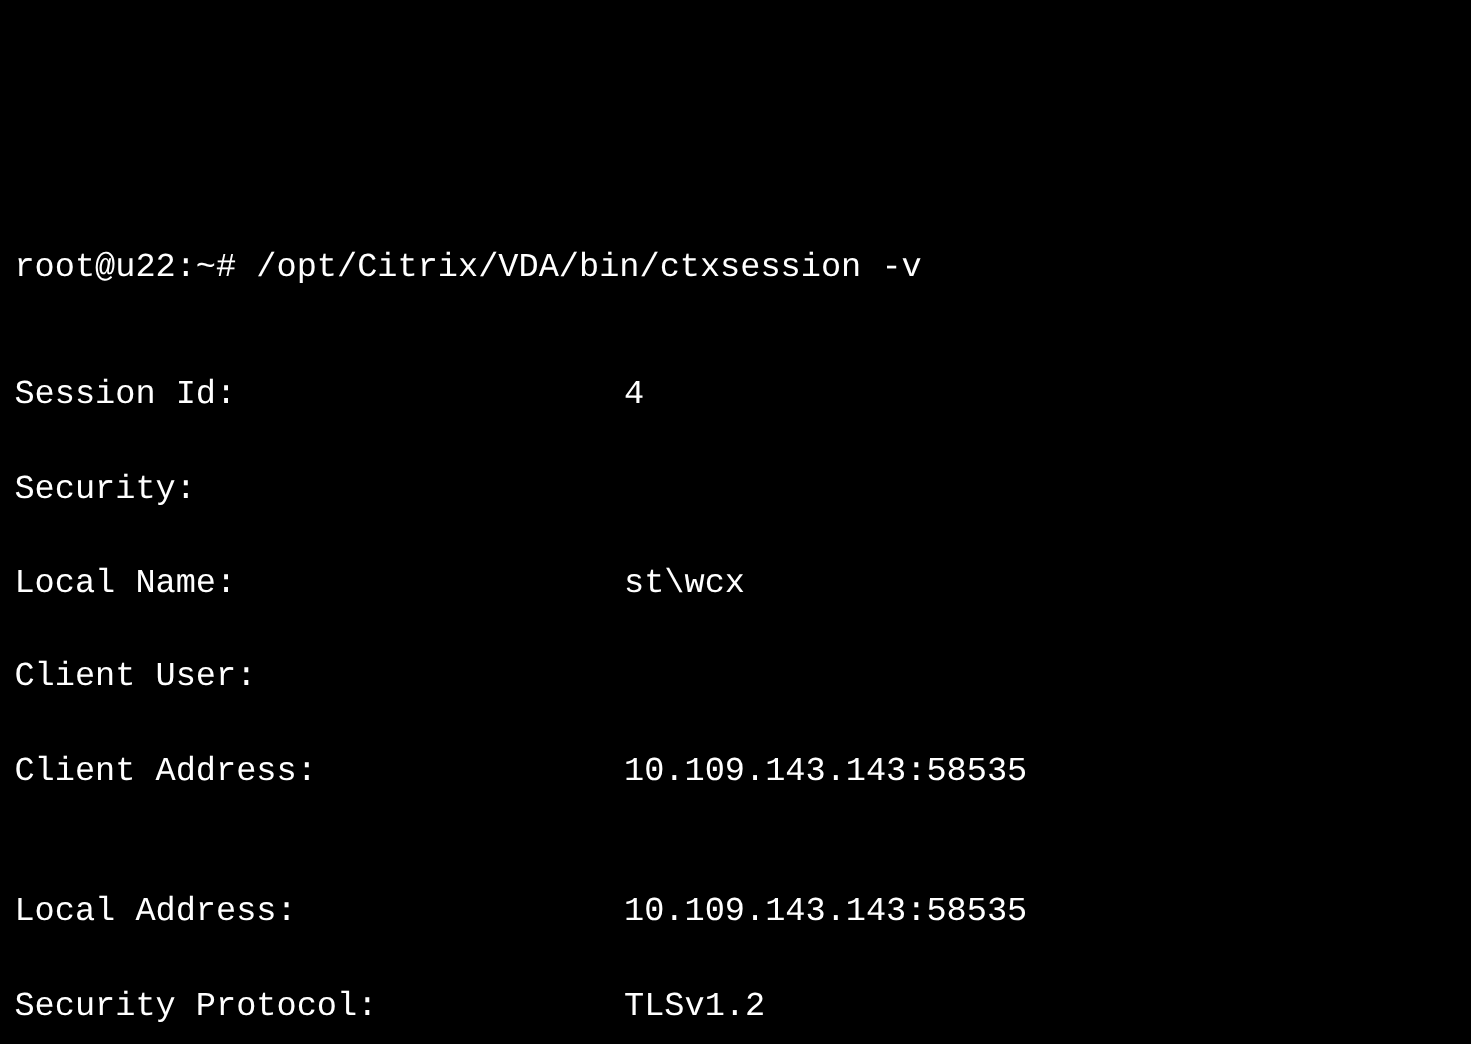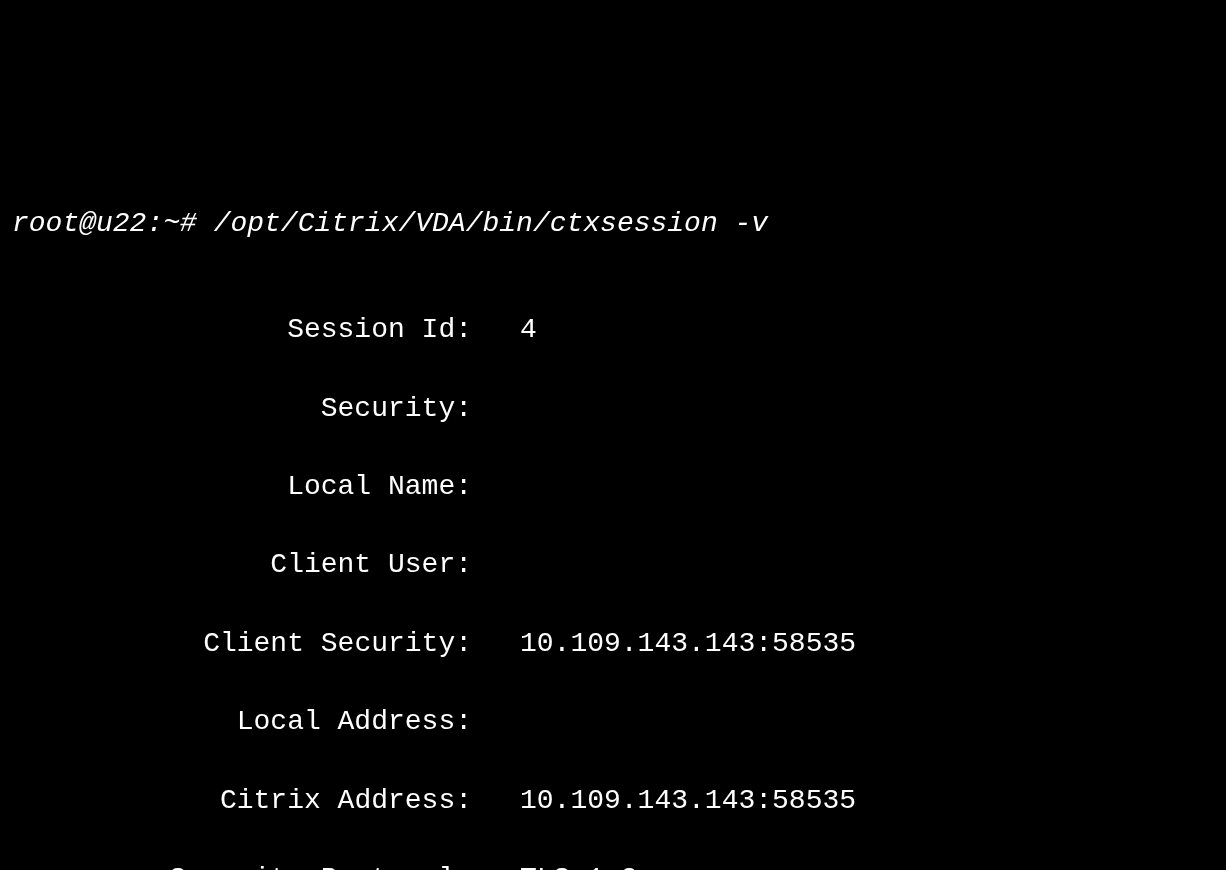--- a/index.html
+++ b/index.html
@@ -17,49 +17,47 @@
       width: 1226px;
       height: 870px;
       white-space: pre;
       overflow: hidden;
     }
     .terminal {
       font-weight: 400;
     }
     .prompt-line {
       margin-bottom: 28px;
-      font-style: italic;
     }
     .field-row {
       display: flex;
     }
     .field-label {
       width: 460px;
-      text-align: right;
       padding-right: 0;
     }
     .field-value {
       padding-left: 48px;
       text-align: left;
     }
   </style>
 </head>
 <body>
 
 
 
 <div class="terminal">
 <div class="prompt-line">root@u22:~# /opt/Citrix/VDA/bin/ctxsession -v</div>
 <div class="field-row"><span class="field-label">Session Id:</span><span class="field-value">4</span></div>
 <div class="field-row"><span class="field-label">Security:</span></div>
-<div class="field-row"><span class="field-label">Local Name:</span></div>
+<div class="field-row"><span class="field-label">Local Name:</span><span class="field-value">st\wcx</span></div>
 <div class="field-row"><span class="field-label">Client User:</span></div>
-<div class="field-row"><span class="field-label">Client Security:</span><span class="field-value">10.109.143.143:58535</span></div>
-<div class="field-row"><span class="field-label">Local Address:</span></div>
-<div class="field-row"><span class="field-label">Citrix Address:</span><span class="field-value">10.109.143.143:58535</span></div>
+<div class="field-row"><span class="field-label">Client Address:</span><span class="field-value">10.109.143.143:58535</span></div>
+<div class="field-row"></div>
+<div class="field-row"><span class="field-label">Local Address:</span><span class="field-value">10.109.143.143:58535</span></div>
 <div class="field-row"><span class="field-label">Security Protocol:</span><span class="field-value">TLSv1.2</span></div>
 
 
 
 
 
 
 
 
 

